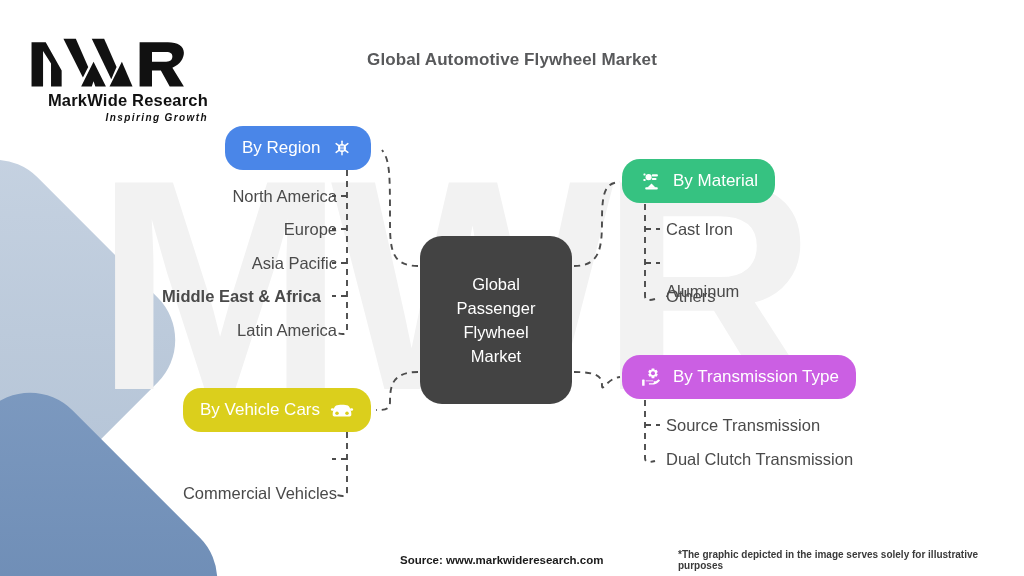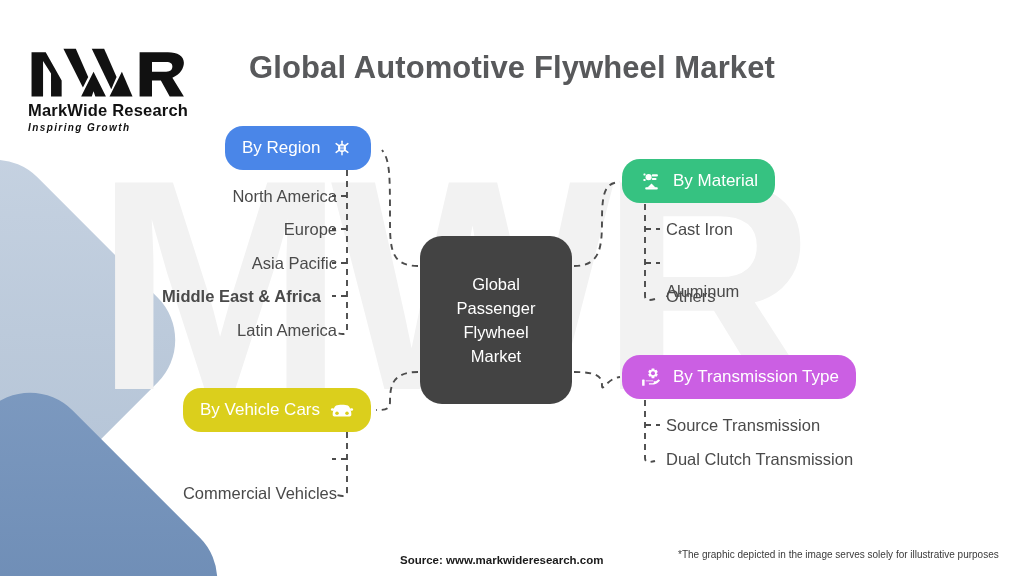--- a/index.html
+++ b/index.html
@@ -27,35 +27,35 @@
   
   #watermark{
     position:absolute;left:95px;top:120px;width:860px;height:330px;
     font-family:"Liberation Sans","DejaVu Sans",sans-serif;
     font-weight:bold;font-size:300px;line-height:330px;
     color:#f2f2f2;letter-spacing:-14px;
     white-space:nowrap;user-select:none;
   }
 
   
-  #logo{position:absolute;left:28px;top:38px;width:180px;text-align:left;}
+  #logo{position:absolute;left:28px;top:28px;width:180px;text-align:right;}
   #logo-mark{height:62px;display:block;}
   #logo-name{
     font-size:16.5px;font-weight:bold;color:#111;
     letter-spacing:.2px;margin-top:1px;
   }
   #logo-tag{
     font-size:10px;font-weight:bold;color:#111;
     letter-spacing:1.4px;margin-top:2px;font-style:italic;
   }
 
   
   #title{
     position:absolute;left:0;top:50px;width:1024px;text-align:center;
-    font-size:31px;font-weight:bold;color:#58595b;letter-spacing:.1px;
+    font-size:17px;font-weight:bold;color:#58595b;letter-spacing:.1px;
   }
 
   
   #wires{position:absolute;left:0;top:0;width:1024px;height:576px;pointer-events:none;}
   .wire{fill:none;stroke:#4c4c4c;stroke-width:1.9;stroke-dasharray:6 5;stroke-linecap:butt;}
 
   
   #center-node{
     position:absolute;left:420px;top:236px;width:152px;height:168px;
     background:#434343;border-radius:22px;
@@ -82,21 +82,21 @@
   }
   .leaf.right-aligned{text-align:right;}
 
   
   #source{
     position:absolute;left:400px;top:554px;
     font-size:11.5px;font-weight:bold;color:#1a1a1a;
   }
   #disclaimer{
     position:absolute;left:678px;top:549px;
-    font-size:10px;color:#3a3a3a;
+    font-size:10px;color:#3a3a3a;font-weight:bold;
   }
 </style>
 </head>
 <body>
 
 <div id="stage">
 
   <div class="bg-shape" id="shape-light"></div>
   <div class="bg-shape" id="shape-dark"></div>
   <div id="watermark">MWR</div>

